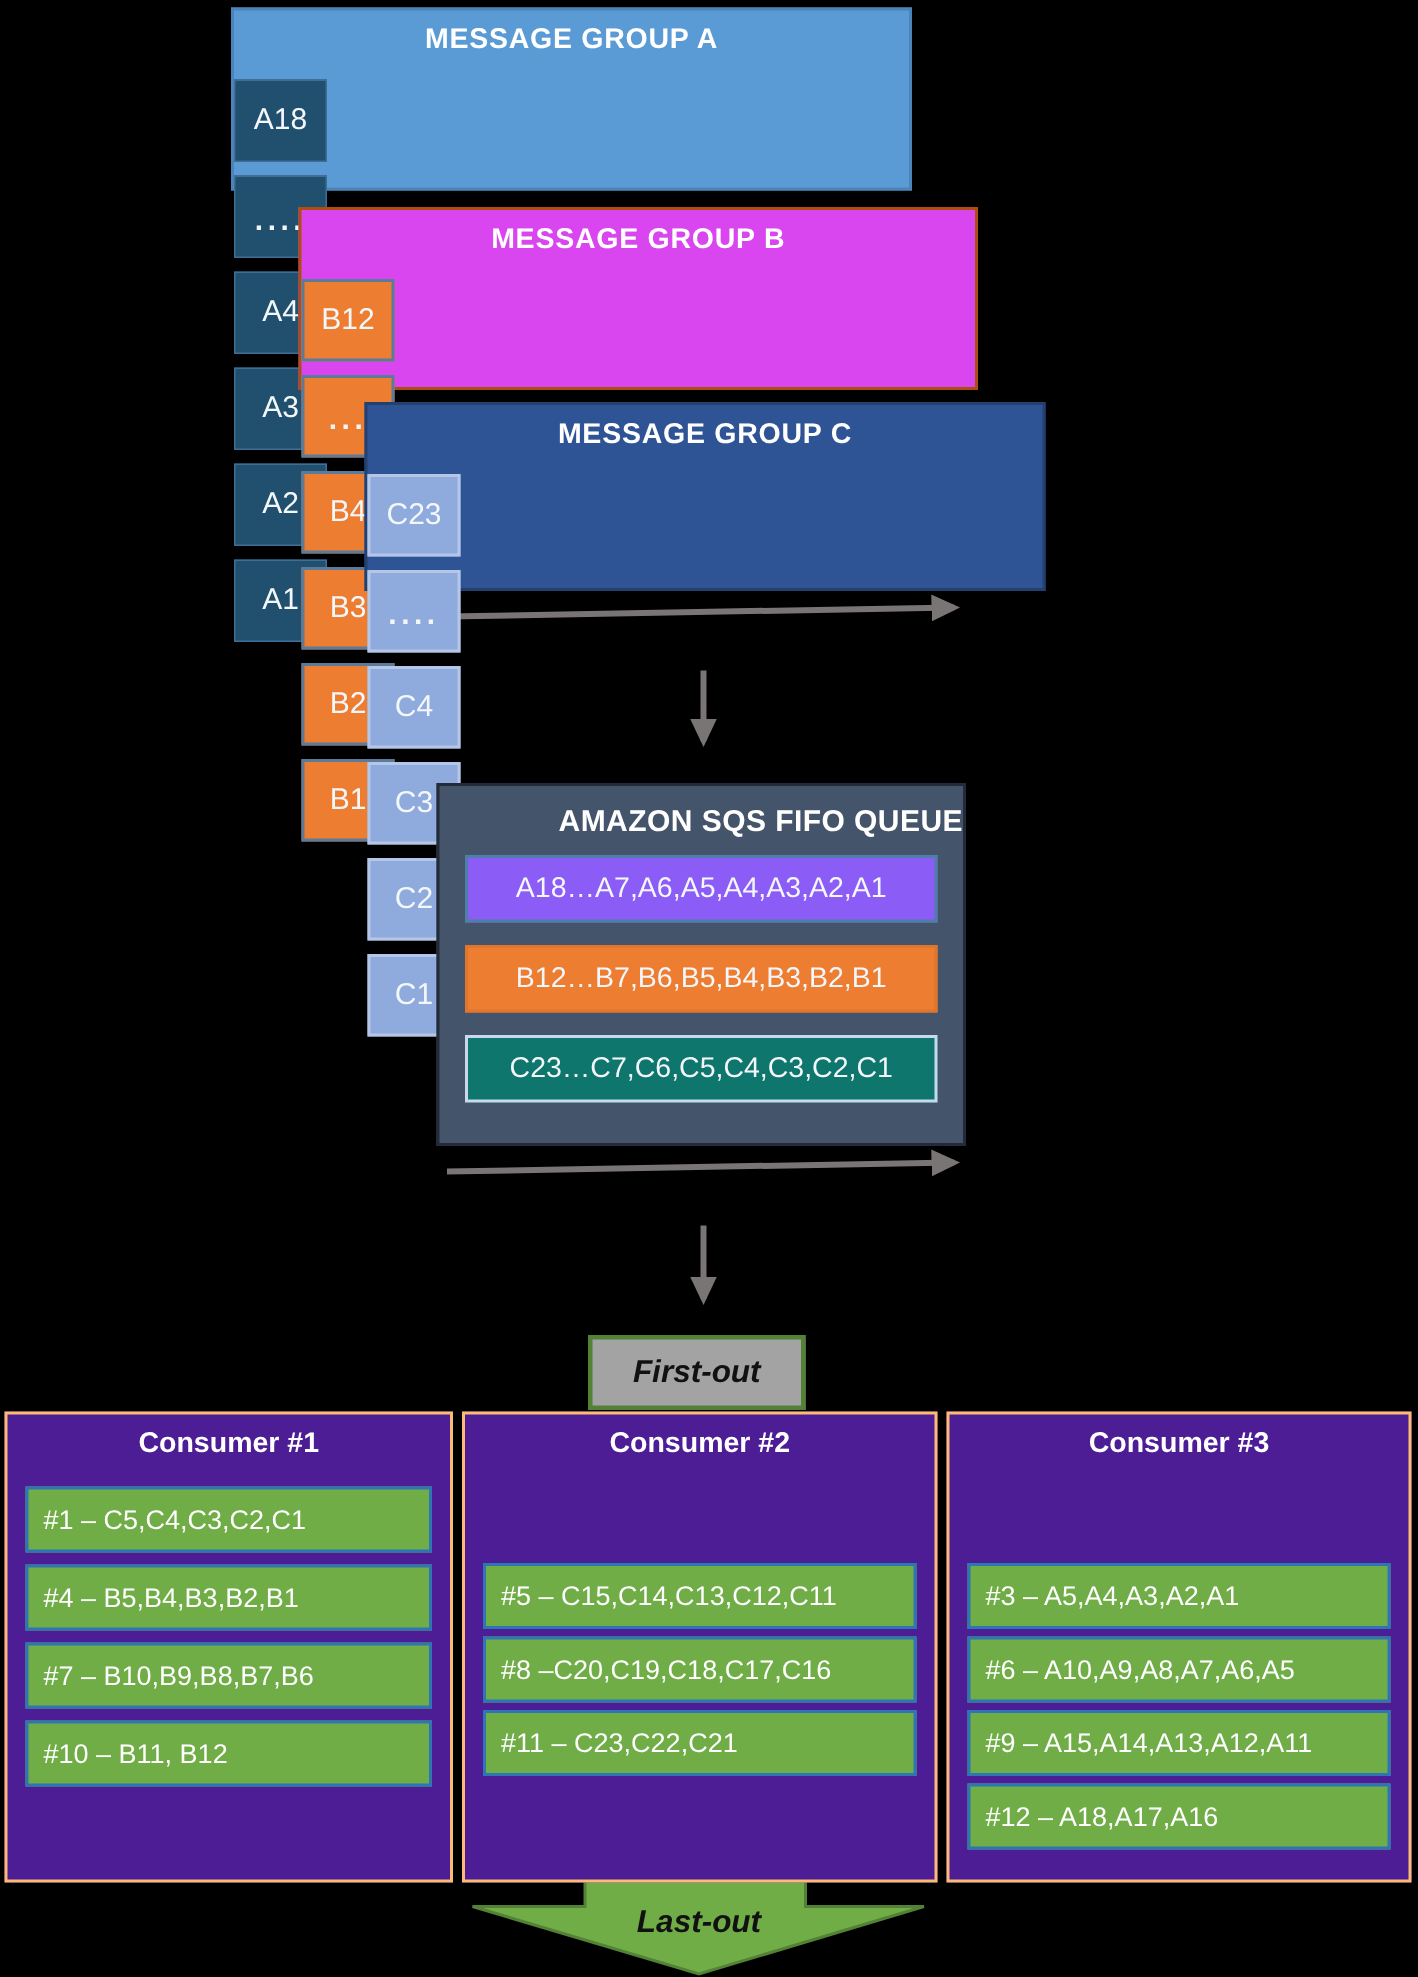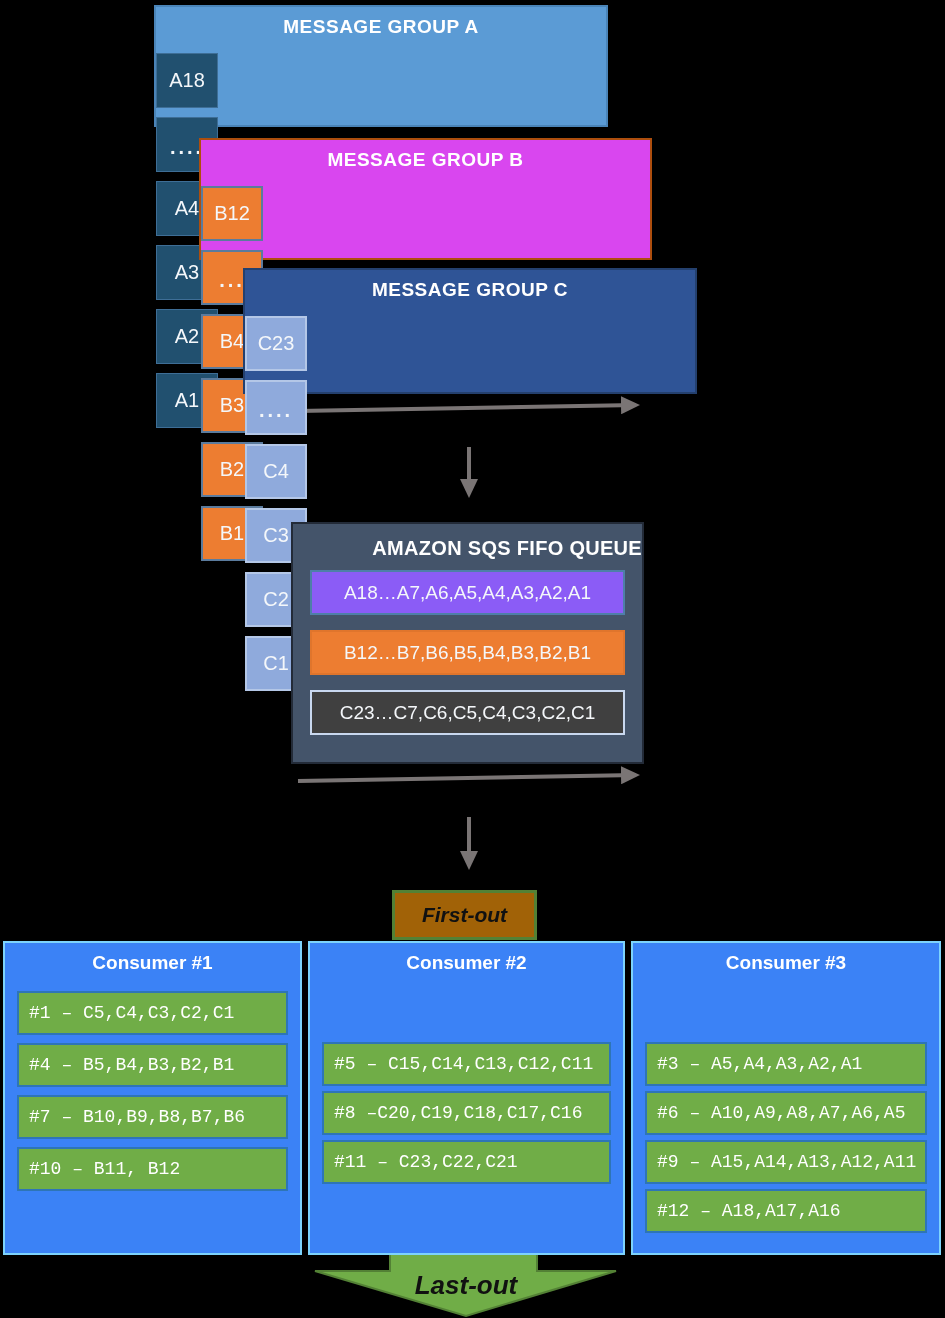--- a/index.html
+++ b/index.html
@@ -25,42 +25,42 @@
   
   .sqs{left:291px;top:522px;width:353px;height:242px;background:#44546A;
        border:2px solid #232B38;box-sizing:border-box;z-index:2;}
   .sqs .qtitle{position:absolute;left:0;right:0;top:13px;text-align:right;color:#fff;
                font-weight:bold;font-size:20px;letter-spacing:.3px;}
   .qrows{position:absolute;left:17px;right:17px;top:46px;}
   .qrow{height:45px;margin-bottom:15px;display:flex;align-items:center;justify-content:center;
         box-sizing:border-box;font-size:19px;color:#F4F7FA;}
   .qrow.qa{background:#8b5cf6;border:2px solid #4E7FA8;}
   .qrow.qb{background:#ED7D31;border:2px solid #E0752C;}
-  .qrow.qc{background:#404040;border:2px solid #C9D8EF;}
+  .qrow.qc{background:#0f766e;border:2px solid #C9D8EF;}
 
   
-  .firstout{left:392px;top:890px;width:145px;height:50px;background:#a16207;
+  .firstout{left:392px;top:890px;width:145px;height:50px;background:#a3a3a3;
             border:3px solid #538135;box-sizing:border-box;display:flex;align-items:center;
             justify-content:center;font-style:italic;font-weight:600;font-size:21px;color:#111;z-index:4;}
   .lastout-label{left:340px;top:1270px;width:252px;text-align:center;font-style:italic;
-                 font-weight:600;font-size:26px;color:#111;z-index:4;}
+                 font-weight:600;font-size:21px;color:#111;z-index:4;}
 
   
-  .consumer{position:absolute;top:941px;height:314px;background:#3b82f6;
-            border:2px solid #7dd3fc;box-sizing:border-box;z-index:2;}
+  .consumer{position:absolute;top:941px;height:314px;background:#4c1d95;
+            border:2px solid #fdba74;box-sizing:border-box;z-index:2;}
   .c1{left:3px;width:299px;}
   .c2{left:308px;width:317px;}
   .c3{left:631px;width:310px;}
   .consumer .ctitle{position:absolute;left:0;right:0;top:9px;text-align:center;color:#fff;
                     font-weight:bold;font-size:19px;}
   .crows{position:absolute;left:12px;right:12px;}
   .c1 .crows{top:48px;}
   .c2 .crows,.c3 .crows{top:99px;}
   .crow{height:44px;margin-bottom:8px;display:flex;align-items:center;box-sizing:border-box;
-        background:#70AD47;border:2px solid #2E75B6;color:#fff;font-size:18px;padding-left:10px;font-family:Liberation Mono, monospace;}
+        background:#70AD47;border:2px solid #2E75B6;color:#fff;font-size:18px;padding-left:10px;}
   .c2 .crow,.c3 .crow{margin-bottom:5px;}
 
   
   .arrows{position:absolute;left:0;top:0;z-index:1;pointer-events:none;}
 </style>
 </head>
 <body>
 
 <div class="stage">
 

